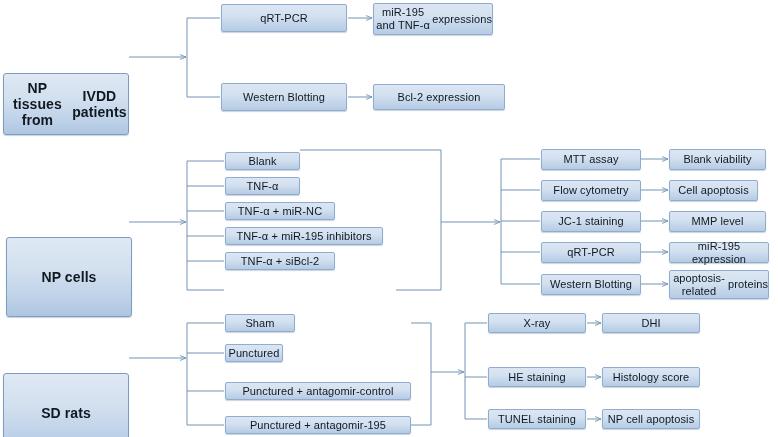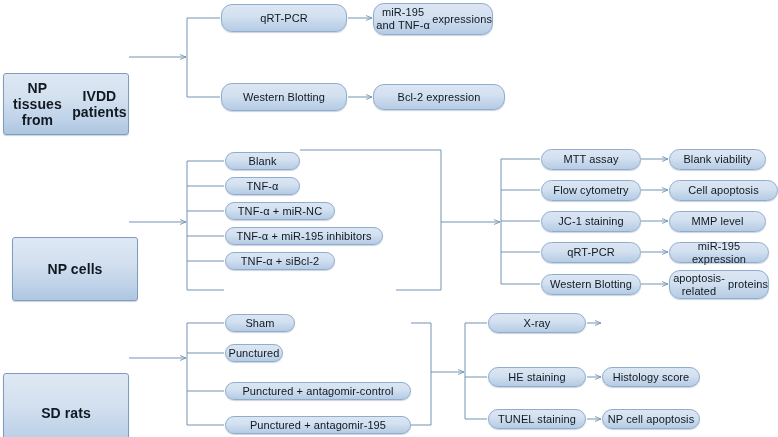--- a/index.html
+++ b/index.html
@@ -41,21 +41,20 @@
   .node.source {
     border: 1px solid #7e9cc0;
     border-radius: 3px;
     background: linear-gradient(to bottom, #dfe8f4 0%, #d3e0ef 40%, #bdd1e8 78%, #aec6e0 100%);
     font-size: 14px;
     font-weight: 600;
     margin-top: 47px;
   }
   .node.small {
     font-size: 11px;
-    border-radius: 11px;
   }
   .node.two-line {
   }
   .node .ln {
     display: block;
   }
 </style>
 </head>
 <body>
 
@@ -141,21 +140,21 @@
 
   <div class="node small two-line" style="left:373px; top:3px; width:120px; height:32px;">
     <span class="ln">miR-195 and TNF-α</span>
     <span class="ln">expressions</span>
   </div>
 
   <div class="node small" style="left:373px; top:84px; width:132px; height:26px;">
     <span class="ln">Bcl-2 expression</span>
   </div>
 
-  <div class="node source" style="left:12px; top:190px; width:126px; height:64px;">
+  <div class="node source" style="left:6px; top:190px; width:126px; height:80px;">
     <span class="ln">NP cells</span>
   </div>
 
   <div class="node small" style="left:225px; top:152px; width:75px; height:18px;">
     <span class="ln">Blank</span>
   </div>
   <div class="node small" style="left:225px; top:177px; width:75px; height:18px;">
     <span class="ln">TNF-α</span>
   </div>
   <div class="node small" style="left:225px; top:202px; width:110px; height:18px;">
@@ -180,21 +179,21 @@
   <div class="node small" style="left:541px; top:242px; width:100px; height:21px;">
     <span class="ln">qRT-PCR</span>
   </div>
   <div class="node small" style="left:541px; top:274px; width:100px; height:21px;">
     <span class="ln">Western Blotting</span>
   </div>
 
   <div class="node small" style="left:669px; top:149px; width:97px; height:21px;">
     <span class="ln">Blank viability</span>
   </div>
-  <div class="node small" style="left:669px; top:180px; width:109px; height:21px;">
+  <div class="node small" style="left:669px; top:180px; width:89px; height:21px;">
     <span class="ln">Cell apoptosis</span>
   </div>
   <div class="node small" style="left:669px; top:211px; width:97px; height:21px;">
     <span class="ln">MMP level</span>
   </div>
   <div class="node small" style="left:669px; top:242px; width:100px; height:21px;">
     <span class="ln">miR-195 expression</span>
   </div>
   <div class="node small two-line" style="left:669px; top:270px; width:100px; height:29px;">
     <span class="ln">apoptosis-related</span>
@@ -221,20 +220,23 @@
   <div class="node small" style="left:488px; top:313px; width:98px; height:20px;">
     <span class="ln">X-ray</span>
   </div>
   <div class="node small" style="left:488px; top:367px; width:98px; height:20px;">
     <span class="ln">HE staining</span>
   </div>
   <div class="node small" style="left:488px; top:409px; width:98px; height:20px;">
     <span class="ln">TUNEL staining</span>
   </div>
 
+  <div class="node small" style="left:602px; top:313px; width:98px; height:20px;">
+    <span class="ln">DHI</span>
+  </div>
   <div class="node small" style="left:602px; top:367px; width:98px; height:20px;">
     <span class="ln">Histology score</span>
   </div>
   <div class="node small" style="left:602px; top:409px; width:98px; height:20px;">
     <span class="ln">NP cell apoptosis</span>
   </div>
 
 </div>
 
 </body></html>

